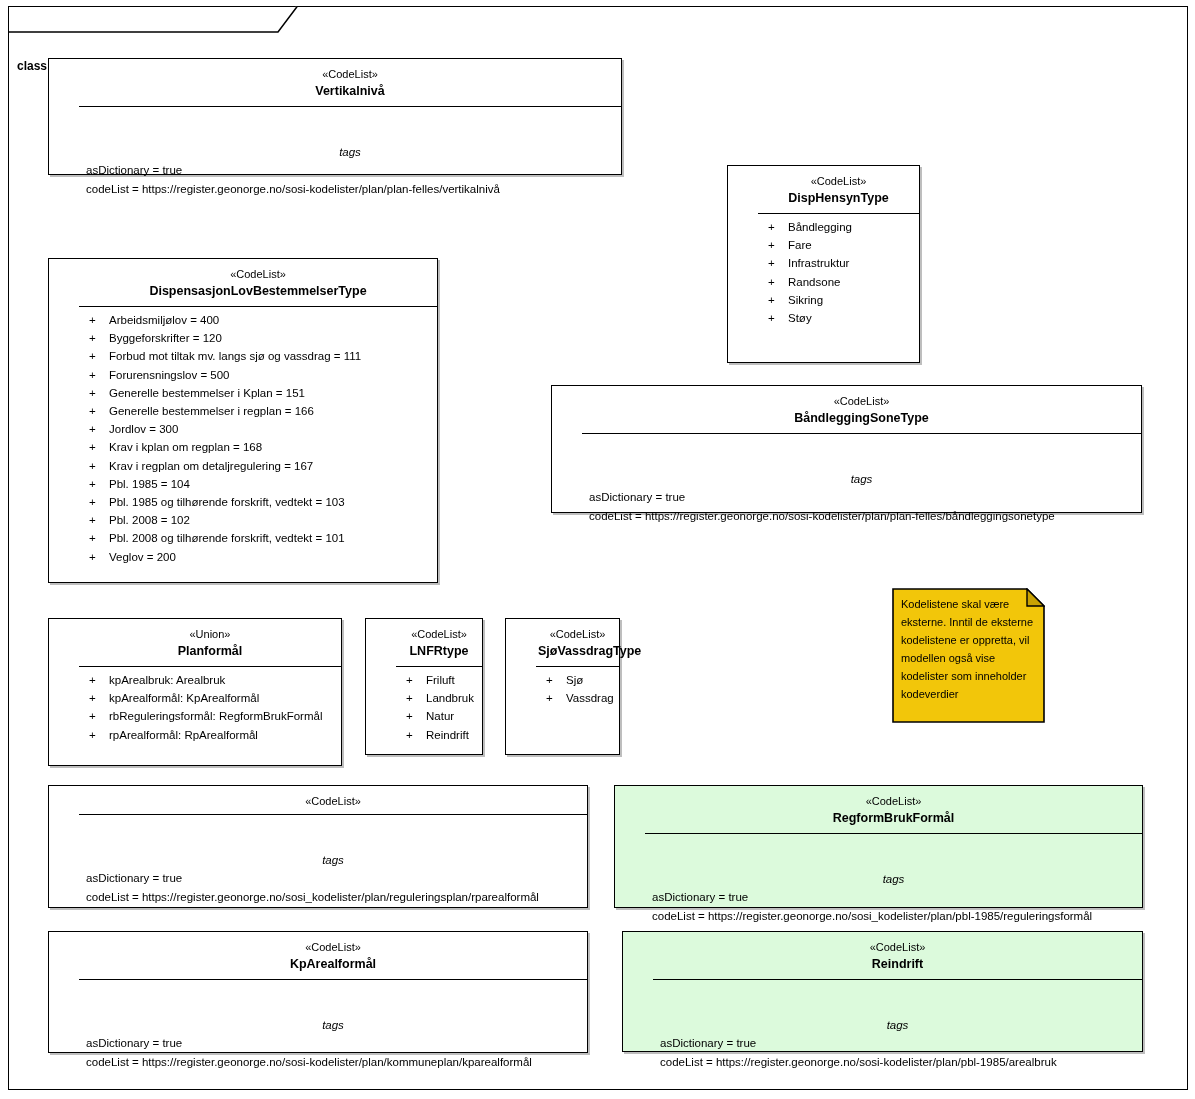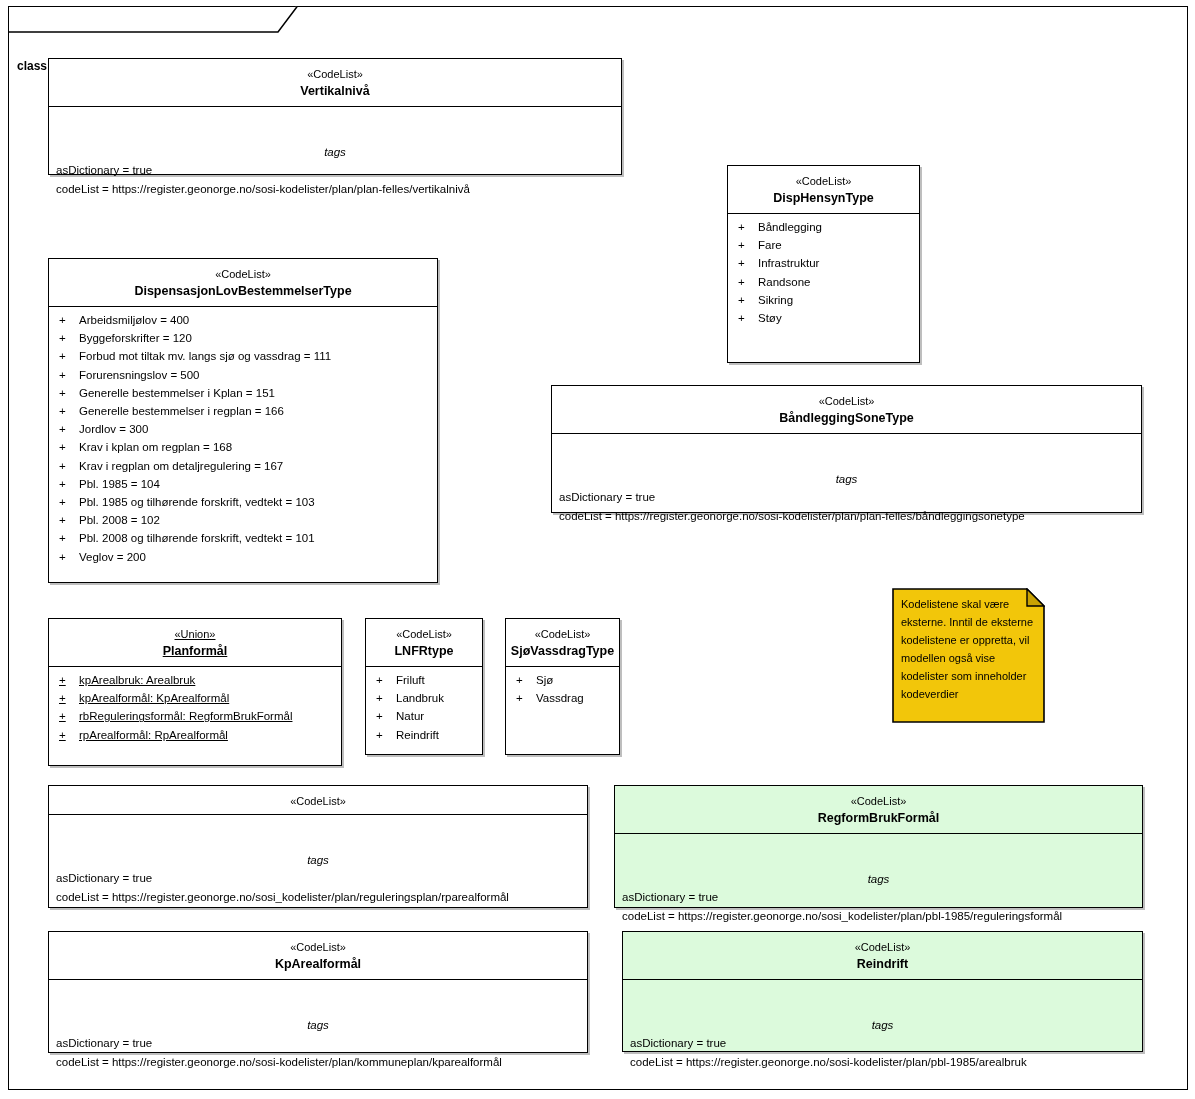--- a/index.html
+++ b/index.html
@@ -20,20 +20,21 @@
   }
   .frame-tab svg { position: absolute; left: 0; top: 0; }
   .frame-tab-label {
     position: absolute; left: 9px; top: 5px;
     font-size: 12px; font-weight: bold; white-space: nowrap; margin-top: 48px;
   }
   .uml-box {
     position: absolute; background: #fff; border: 1.5px solid #000;
     box-shadow: 2px 2px 0 rgba(110,110,110,0.45);
     font-size: 11.5px;
+    padding-left: 30px;
   }
   .uml-box.green { background: #dcfadc; }
   .box-header {
     border-bottom: 1.5px solid #000; text-align: center;
     padding: 8px 2px 5px 2px;
   }
   .stereotype { font-size: 11px; line-height: 15px; }
   .box-name { font-size: 12.5px; font-weight: bold; line-height: 19px; text-align: center; }
   .box-body { padding-top: 4px; }
   .tags-label { text-align: center; font-style: italic; line-height: 18px; margin-top: 32px; }
@@ -45,21 +46,21 @@
   .note svg { position: absolute; left: 0; top: 0; }
   .note-text {
     position: absolute; left: 9px; top: 7px; width: 136px;
     font-size: 11px; line-height: 18px;
   }
   
   #box-vertikalniva   { left: 48px;  top: 58px;  width: 574px; height: 117px; }
   #box-disphensyn     { left: 727px; top: 165px; width: 193px; height: 198px; }
   #box-displov        { left: 48px;  top: 258px; width: 390px; height: 325px; }
   #box-bandlegging    { left: 551px; top: 385px; width: 591px; height: 128px; }
-  #box-planformal     { left: 48px;  top: 618px; width: 294px; height: 148px; text-decoration: underline; }
+  #box-planformal     { left: 48px;  top: 618px; width: 294px; height: 148px; }
   #box-lnfr           { left: 365px; top: 618px; width: 118px; height: 137px; }
   #box-sjovassdrag    { left: 505px; top: 618px; width: 115px; height: 137px; }
   #box-rpareal        { left: 48px;  top: 785px; width: 540px; height: 123px; }
   #box-regform        { left: 614px; top: 785px; width: 529px; height: 123px; }
   #box-kpareal        { left: 48px;  top: 931px; width: 540px; height: 122px; }
   #box-arealbruk      { left: 622px; top: 931px; width: 521px; height: 121px; }
 </style>
 </head>
 <body>
 

